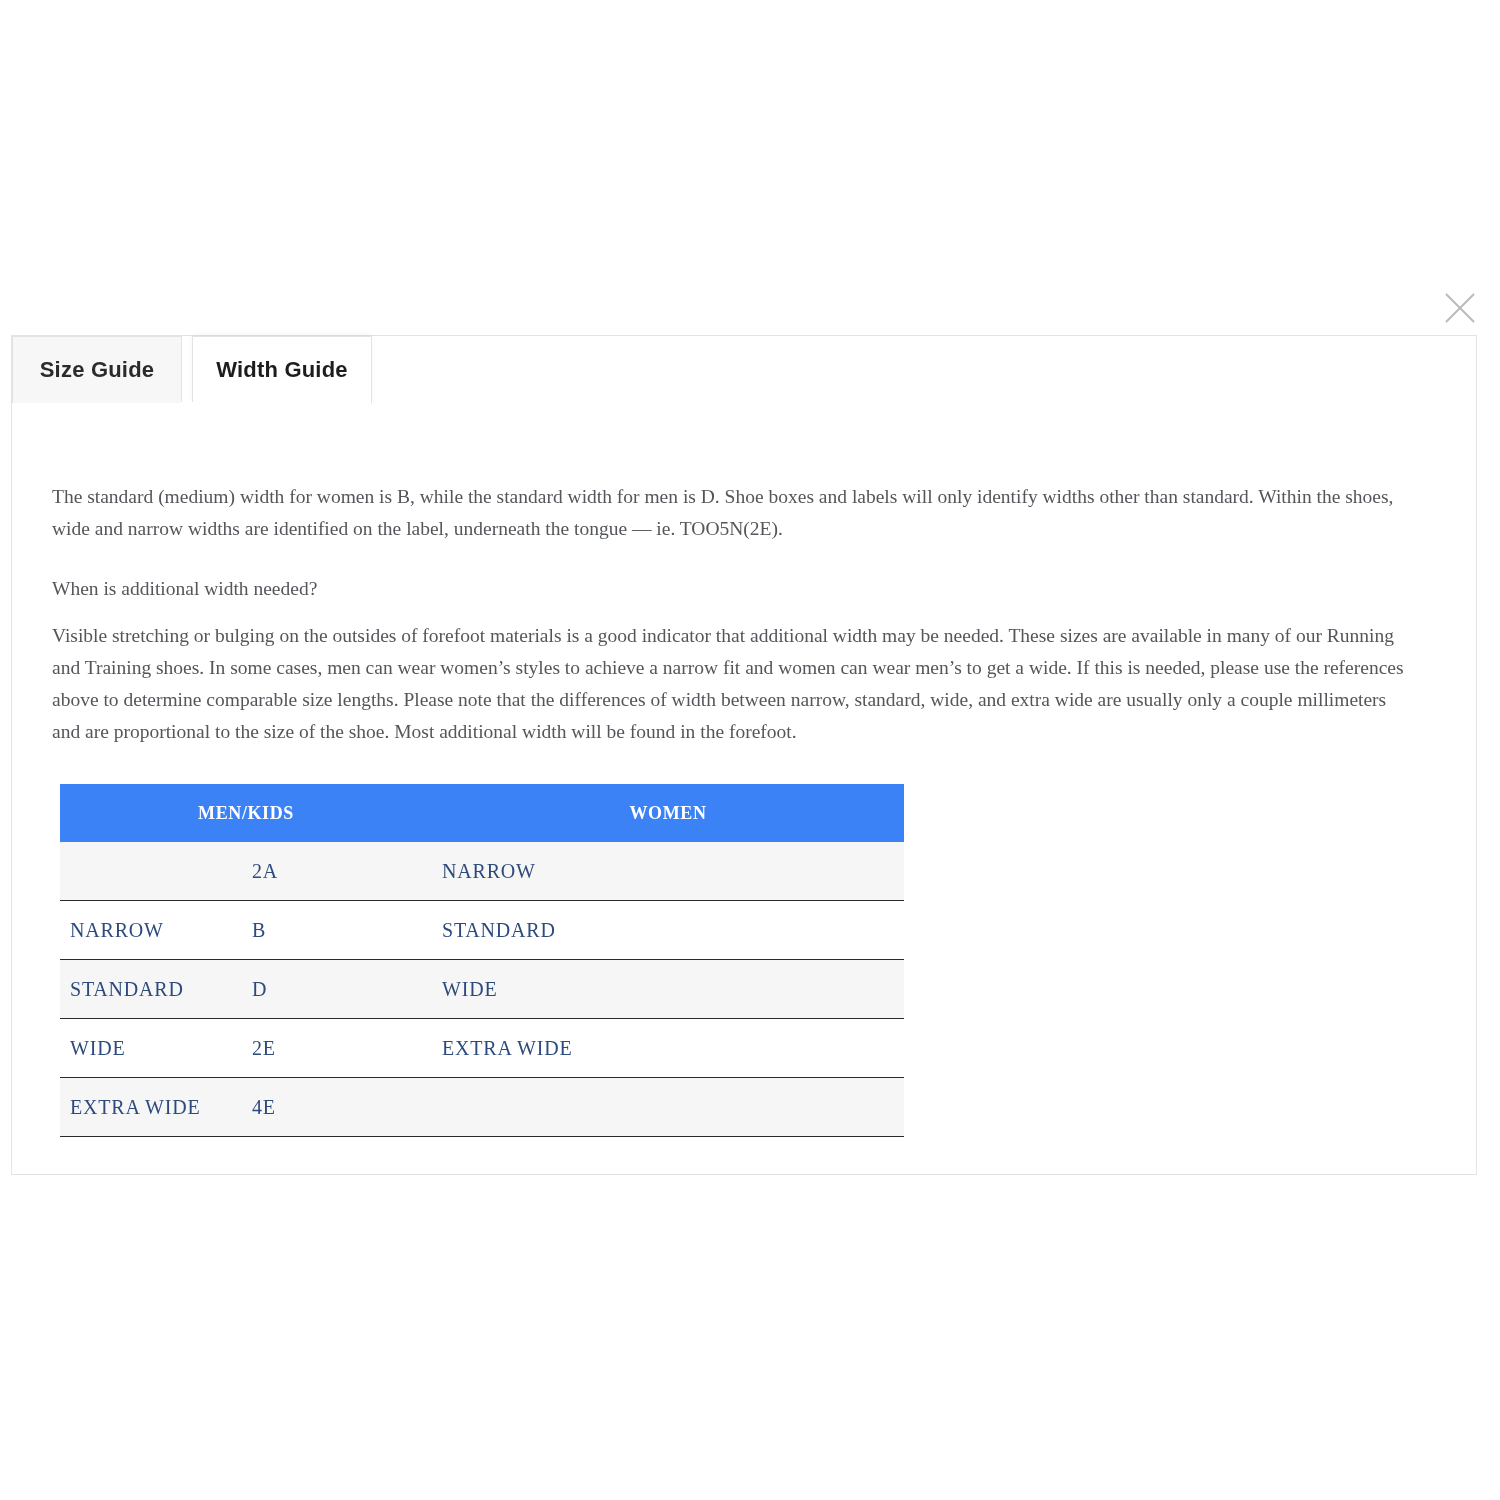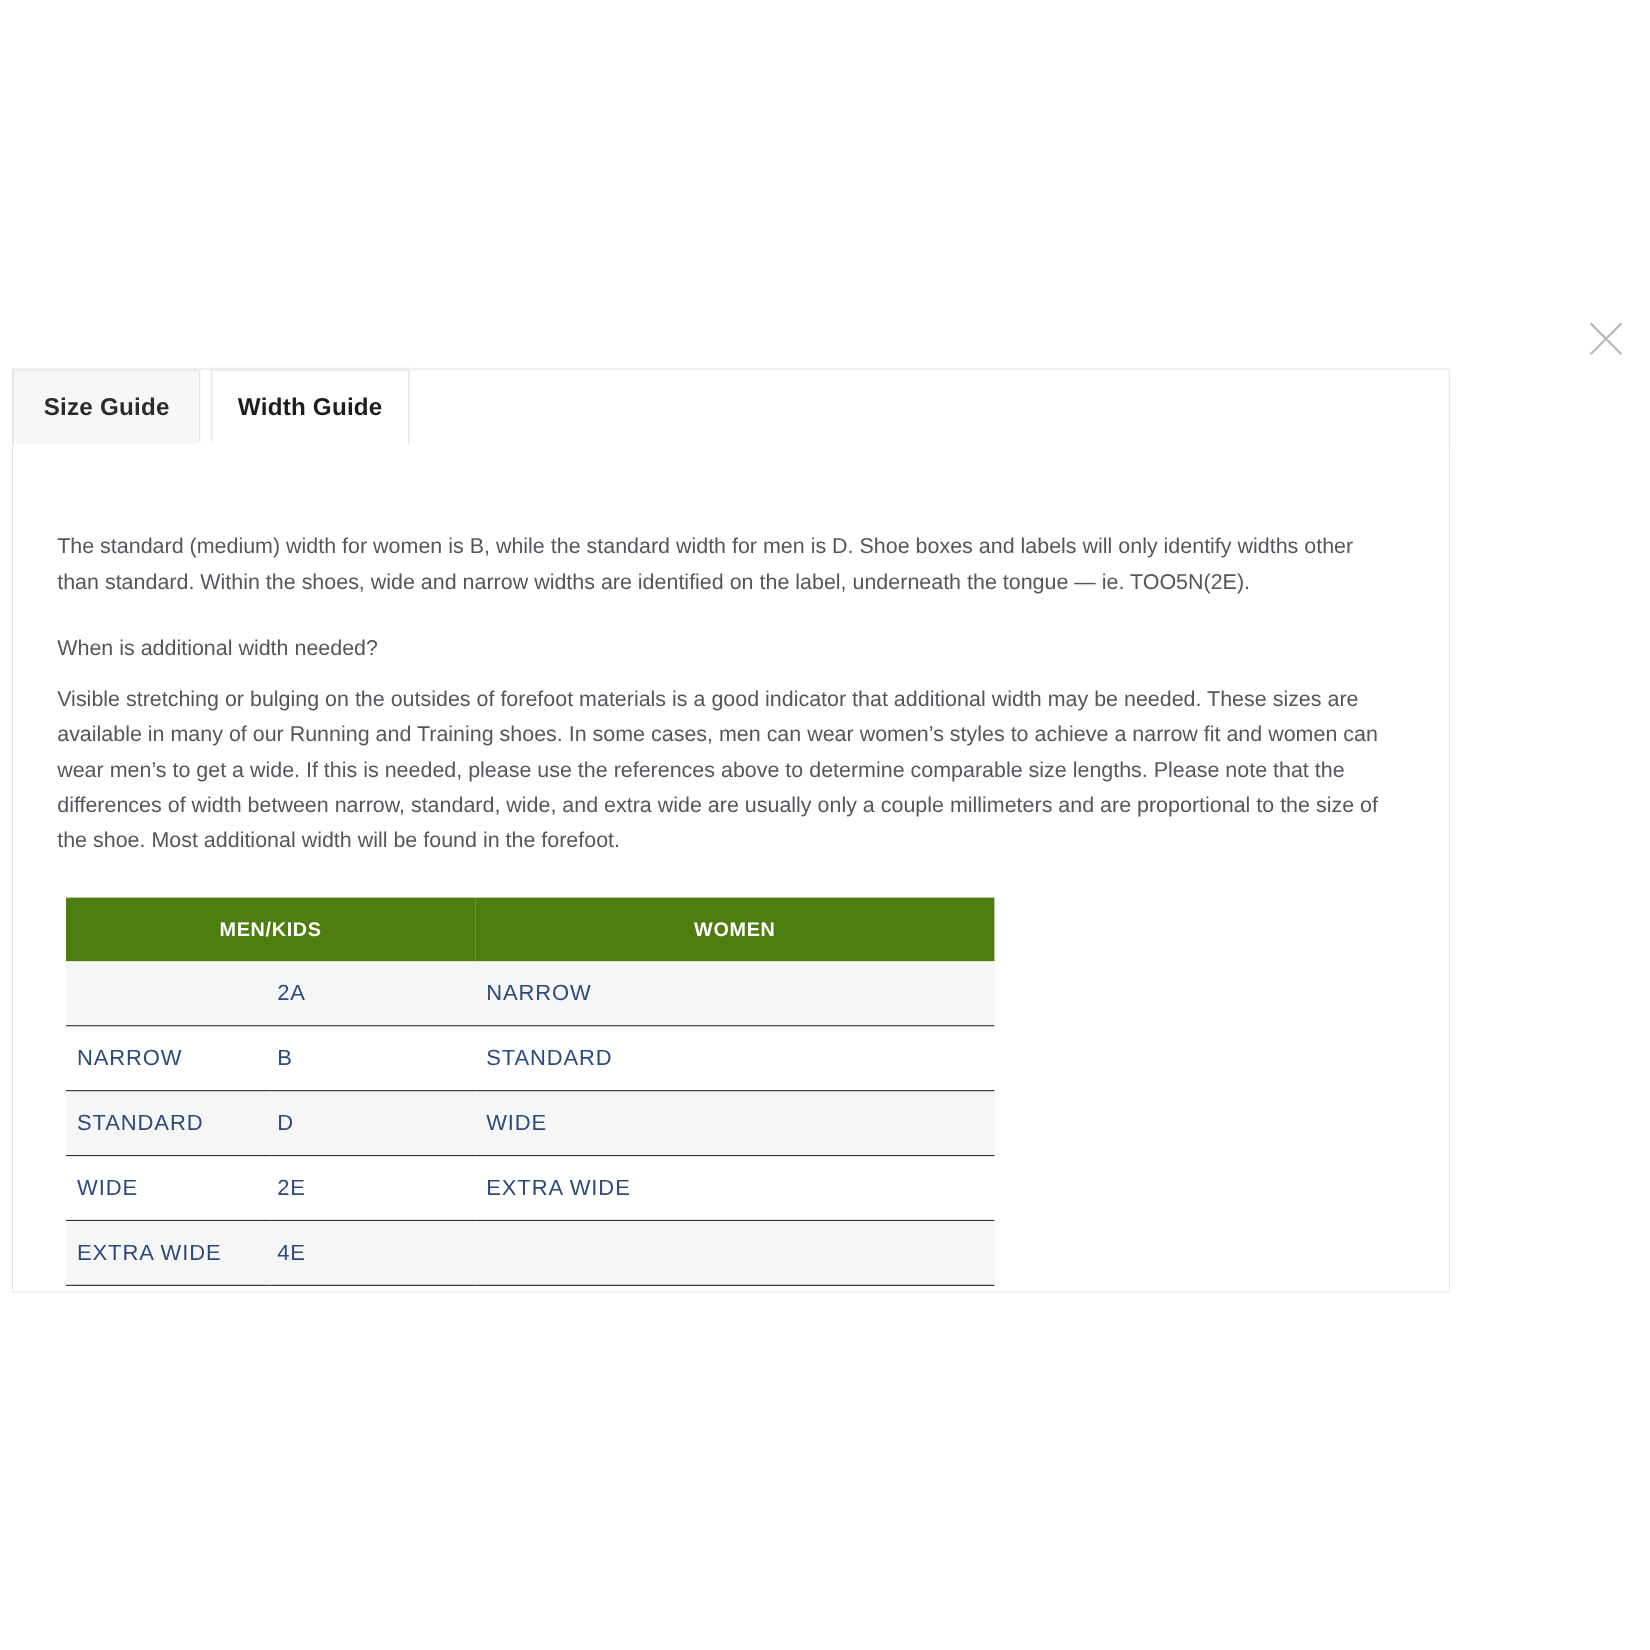--- a/index.html
+++ b/index.html
@@ -27,21 +27,21 @@
     cursor: pointer;
     color: #b9b9b9;
   }
   .close-btn svg { display: block; }
 
   
   .modal {
     position: absolute;
     left: 11px;
     top: 335px;
-    width: 1307px;
+    width: 1466px;
     height: 840px;
     background: #ffffff;
     border: 1px solid #e3e3e3;
     box-sizing: border-box;
   }
 
   
   .tabs {
     position: absolute;
     left: 0;
@@ -96,20 +96,21 @@
   .panel {
     position: absolute;
     left: 0;
     top: 67px;
     right: 0;
     bottom: 0;
     background: #ffffff;
     z-index: 2;
     padding: 78px 60px 0 40px;
     box-sizing: border-box;
+    font-family: Liberation Serif, serif;
   }
 
   .para {
     color: #53565a;
     font-size: 19.5px;
     line-height: 32px;
     margin: 0 0 28px 0;
     max-width: 1375px;
     font-weight: 400;
   }
@@ -117,21 +118,21 @@
 
   
   table.width-table {
     border-collapse: collapse;
     margin-top: 36px;
     margin-left: 8px;
     width: 840px;
     table-layout: fixed;
   }
   table.width-table th {
-    background: #4d7c0f;
+    background: #3b82f6;
     color: #ffffff;
     font-size: 18px;
     font-weight: 700;
     letter-spacing: 0.6px;
     height: 56px;
     text-align: center;
     vertical-align: middle;
   }
   table.width-table th.col-men { width: 370px; }
   table.width-table th.col-women { width: 470px; margin-top: 44px; }

